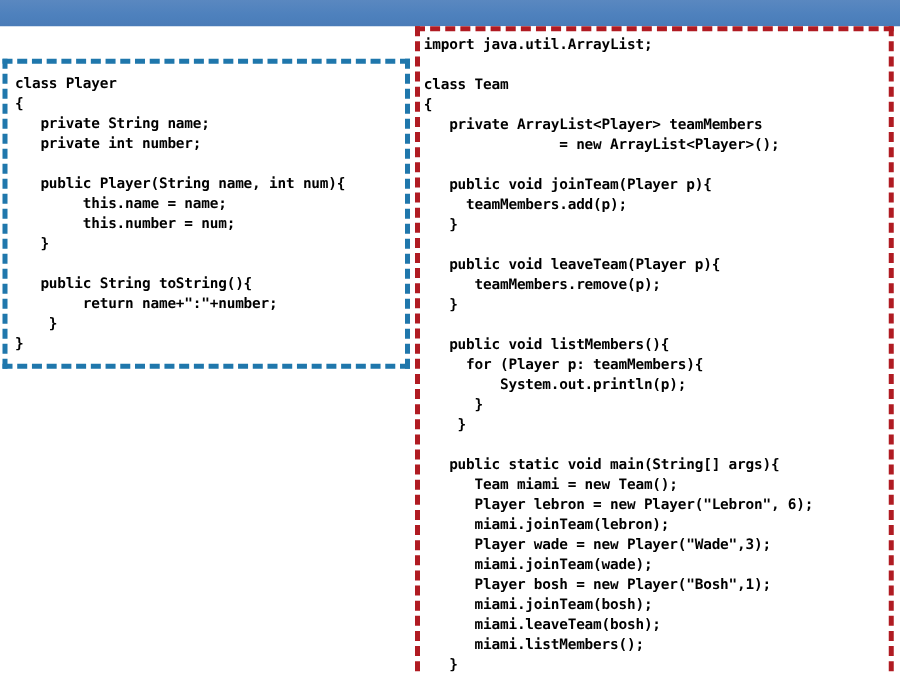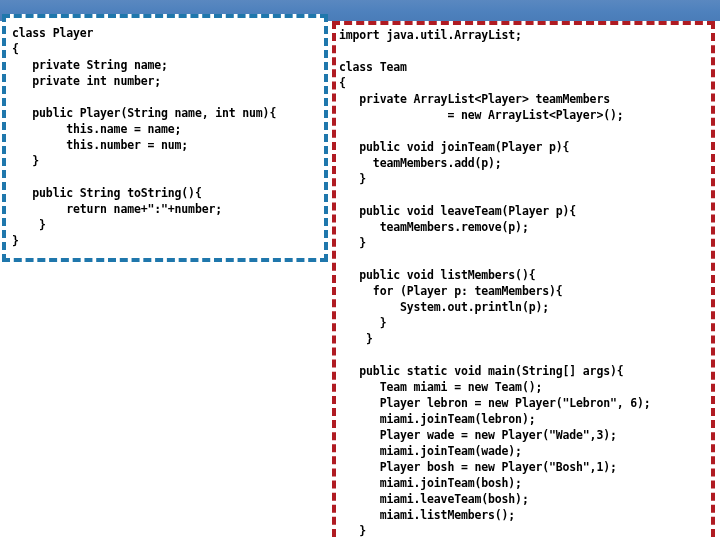--- a/index.html
+++ b/index.html
@@ -36,21 +36,21 @@
   
   .codebox {
     position: absolute;
     background: #ffffff;
     box-sizing: border-box;
     overflow: hidden;
   }
 
   #player-box {
     left: 2px;
-    top: 14px;
+    top: 47px;
     width: 326px;
     height: 248px;
     border: 4px dashed #1f77ac;
   }
 
   #team-box {
     left: 332px;
     top: 21px;
     width: 383px;
     height: 528px;

